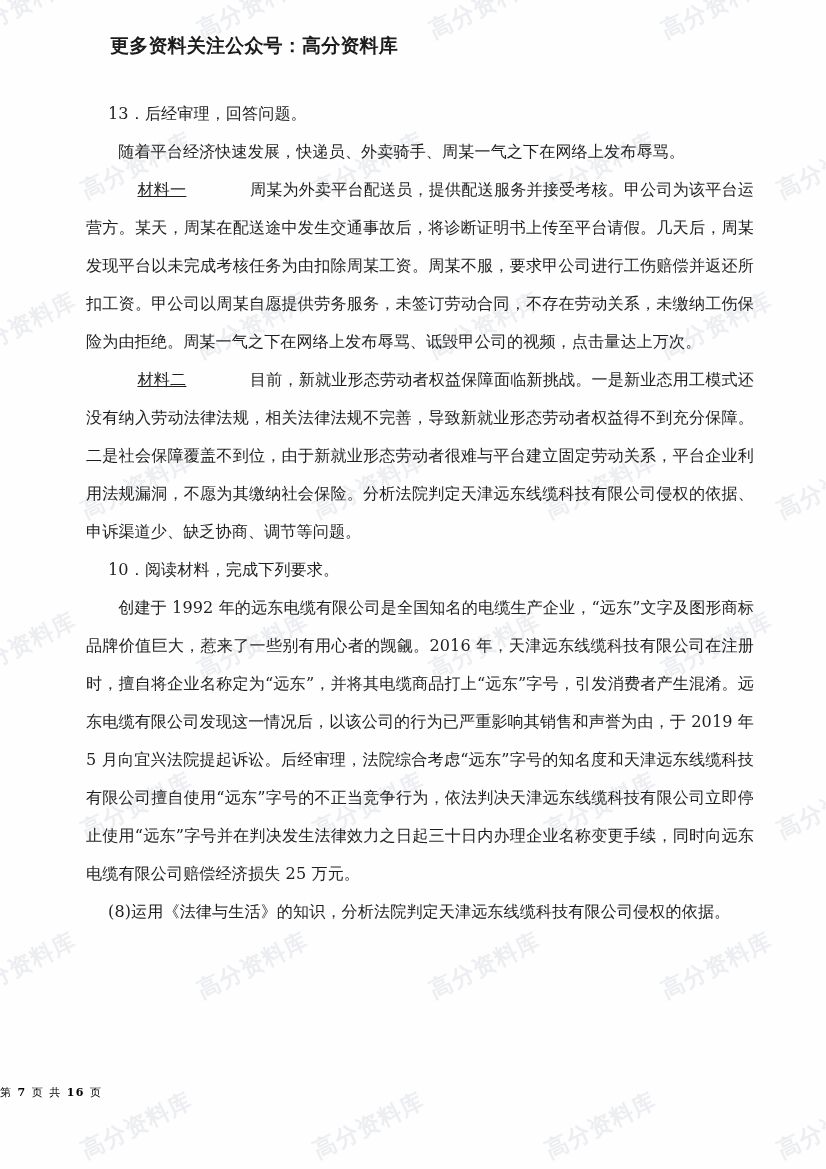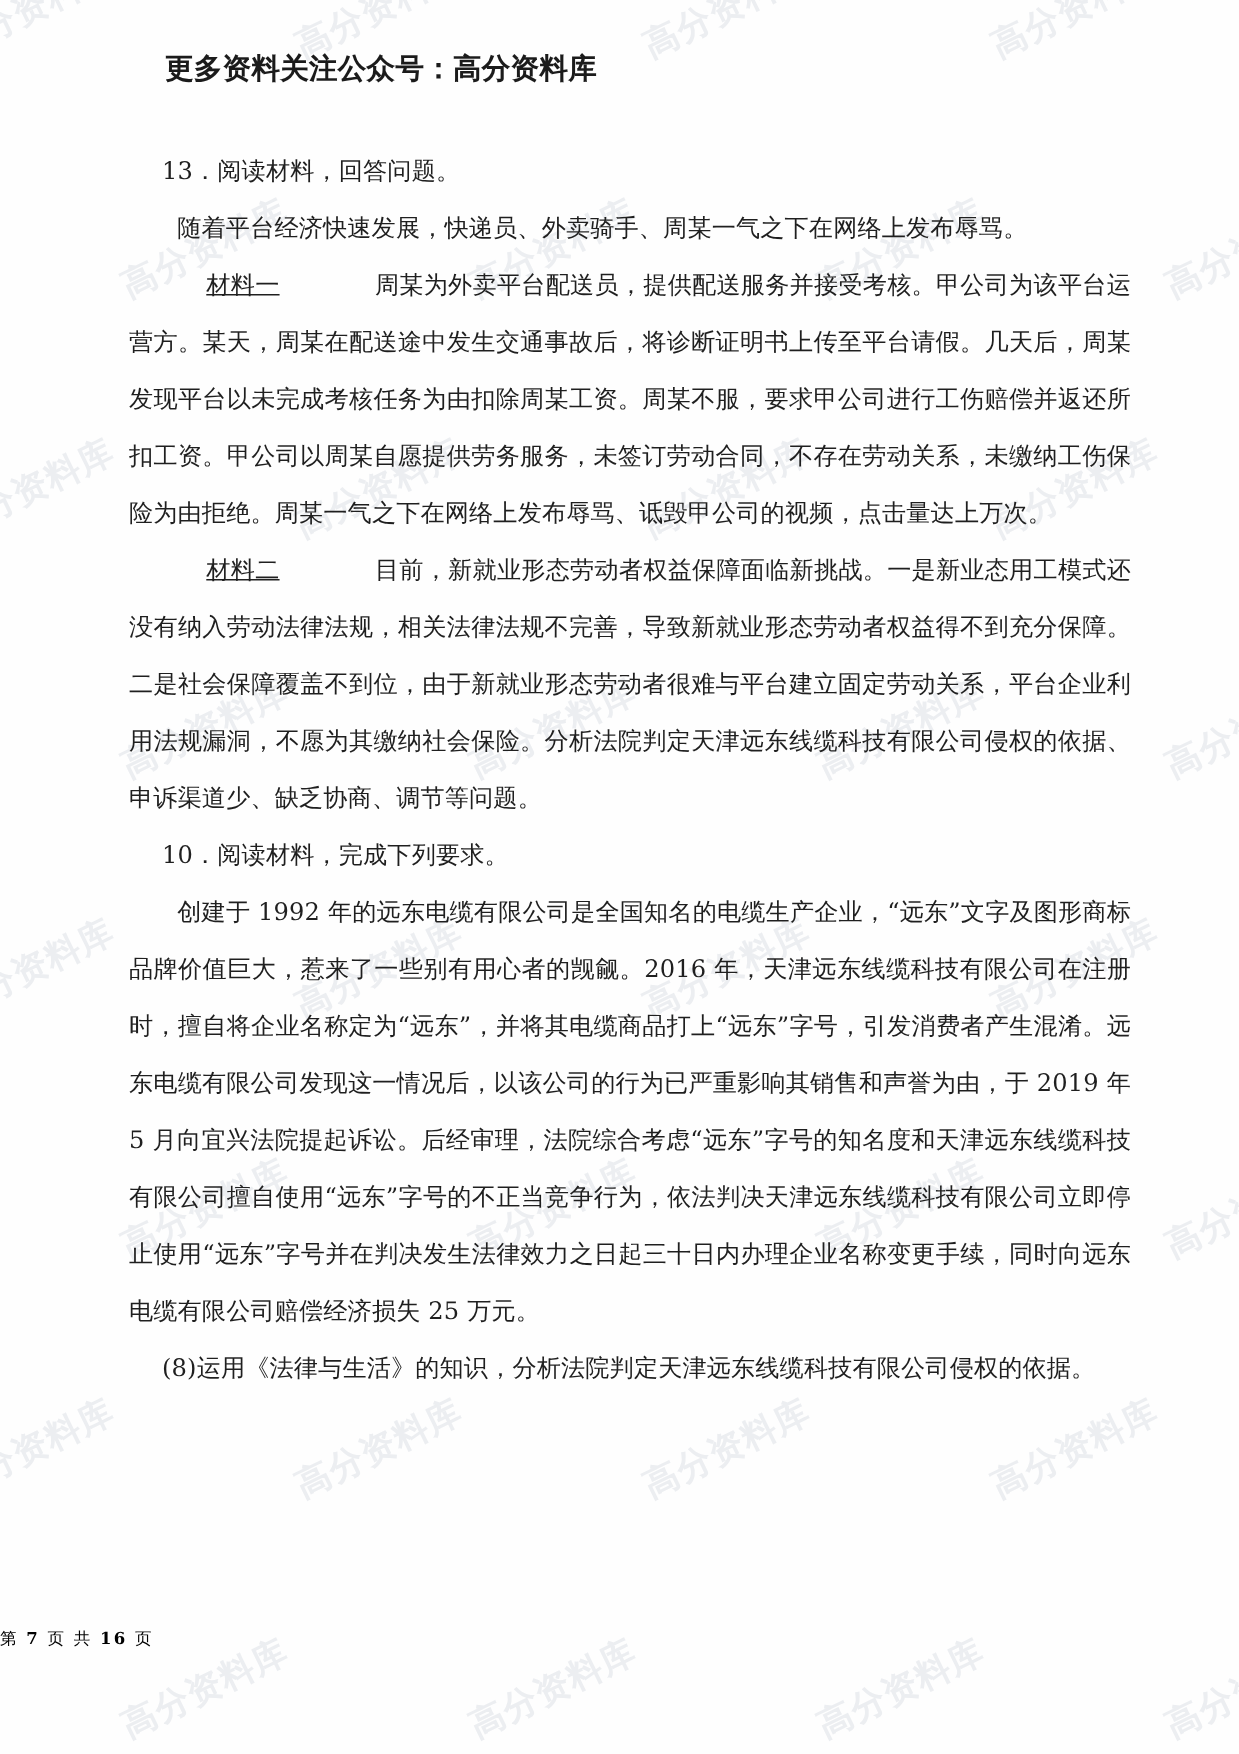--- a/index.html
+++ b/index.html
@@ -155,21 +155,21 @@
       <div class="watermark-cell" style="left: 772px; top: 1138px;">高分资料库</div>
     </div>
 
   <div class="content">
 
     <div class="doc-header">更多资料关注公众号：高分资料库</div>
 
     <div class="body-block">
 
       <p class="para stem">
-        <span>13．</span><span>阅读材料，回答问题。</span>
+        <span>13．</span><span>后经审理，回答问题。</span>
       </p>
 
       <p class="para indent2">随着平台经济快速发展，快递员、外卖骑手、周某一气之下在网络上发布辱骂。</p>
 
       <p class="para material">
         <span class="spacer"></span><span class="label">材料一</span><span class="spacer"></span><span>周某为外卖平台配送员，提供配送服务并接受考核。甲公司为该平台运营方。某天，周某在配送途中发生交通事故后，将诊断证明书上传至平台请假。几天后，周某发现平台以未完成考核任务为由扣除周某工资。周某不服，要求甲公司进行工伤赔偿并返还所扣工资。甲公司以周某自愿提供劳务服务，未签订劳动合同，不存在劳动关系，未缴纳工伤保险为由拒绝。周某一气之下在网络上发布辱骂、诋毁甲公司的视频，点击量达上万次。</span>
       </p>
 
       <p class="para material">
         <span class="spacer"></span><span class="label">材料二</span><span class="spacer"></span><span>目前，新就业形态劳动者权益保障面临新挑战。一是新业态用工模式还没有纳入劳动法律法规，相关法律法规不完善，导致新就业形态劳动者权益得不到充分保障。二是社会保障覆盖不到位，由于新就业形态劳动者很难与平台建立固定劳动关系，平台企业利用法规漏洞，不愿为其缴纳社会保险。分析法院判定天津远东线缆科技有限公司侵权的依据、申诉渠道少、缺乏协商、调节等问题。</span>

